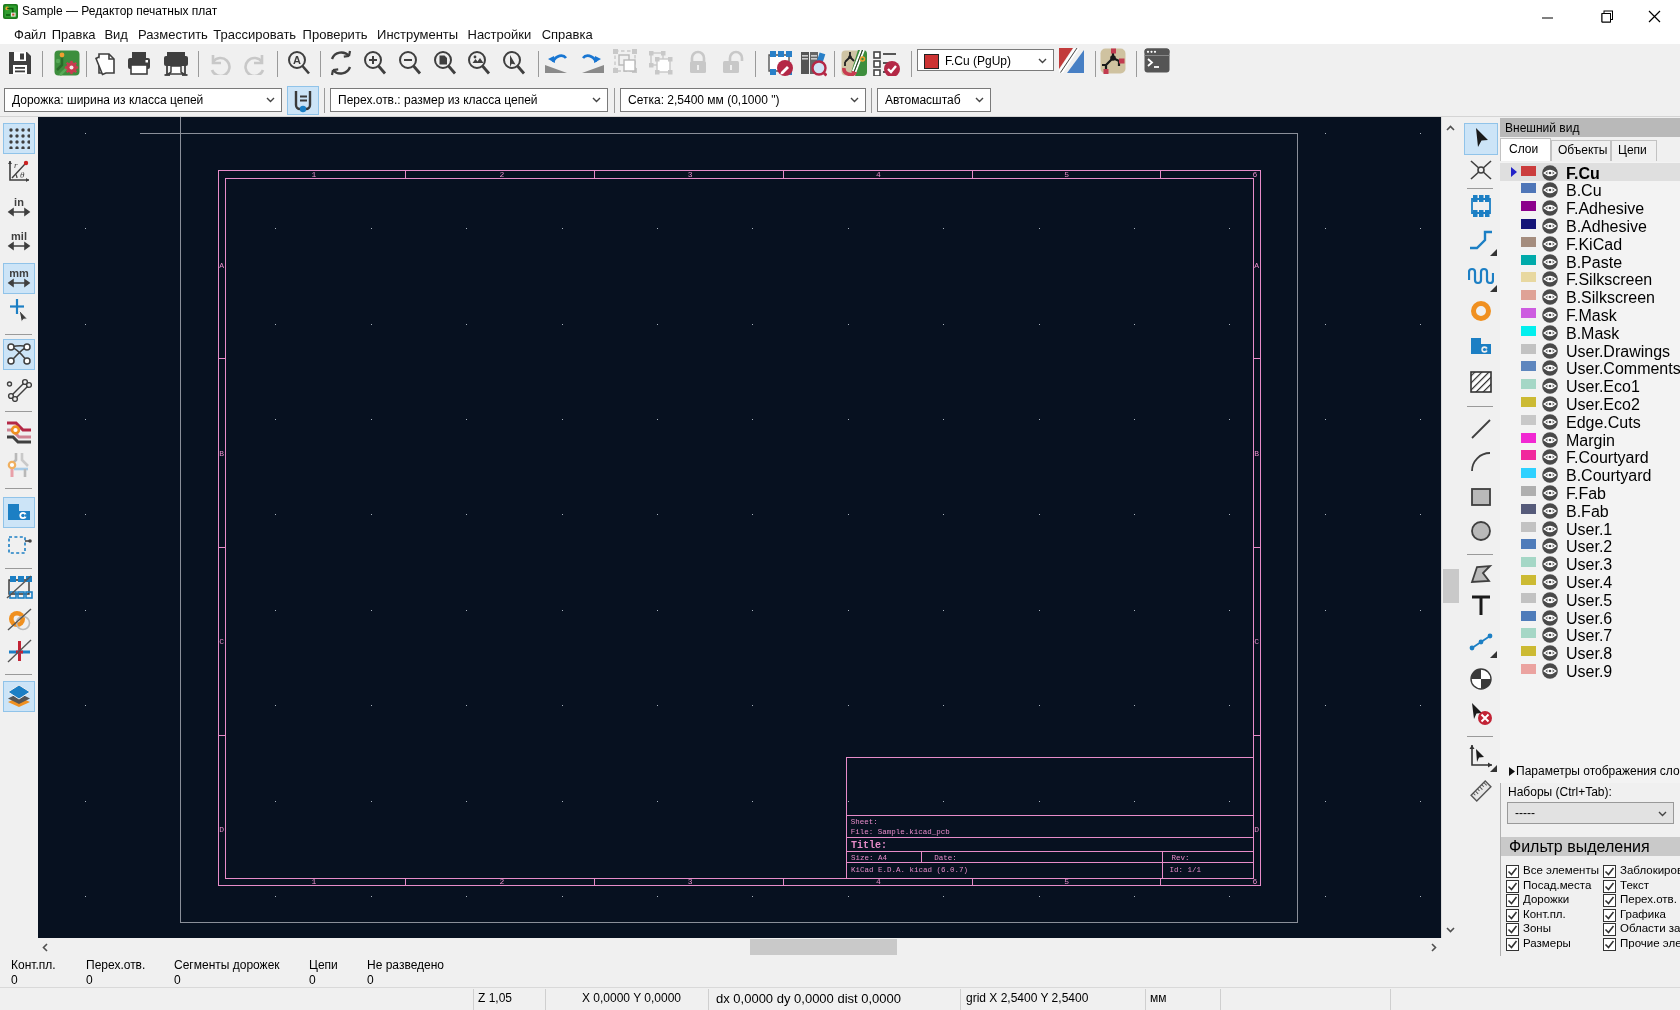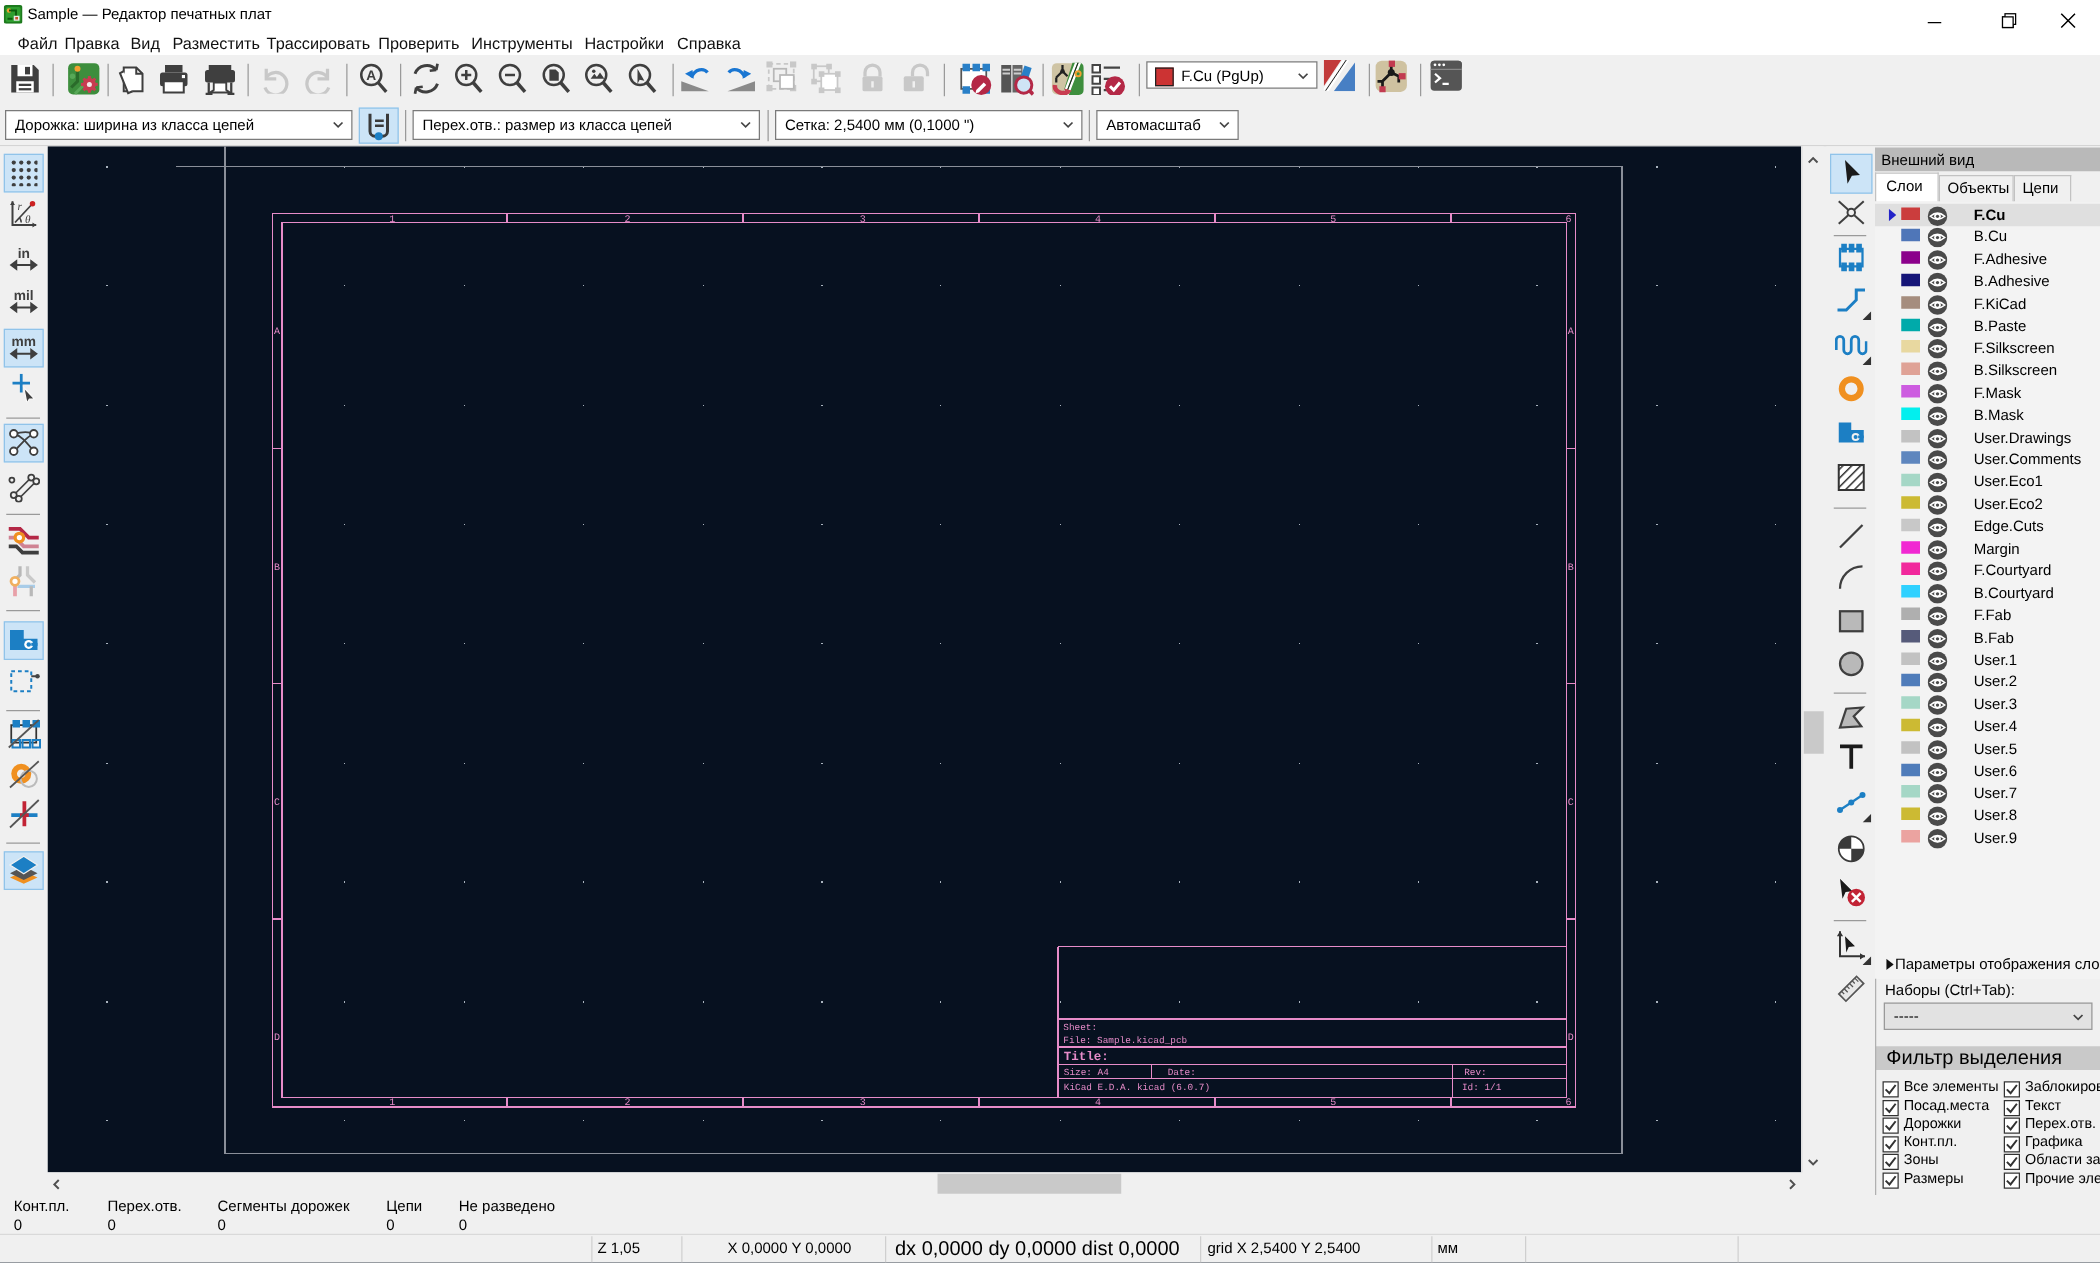--- a/index.html
+++ b/index.html
@@ -21,21 +21,21 @@
 .righttb { left:1461px; top:117px; width:39px; height:838px; background:#f0f0f0; }
 .rtbtn { position:absolute; left:3px; width:34px; height:32px; }
 .rsep { position:absolute; left:6px; width:26px; height:1px; background:#9a9a9a; }
 .panel { left:1500px; top:117px; width:180px; height:838px; background:#f0f0f0; }
 .vscroll { left:1441px; top:117px; width:18px; height:821px; background:#f0f0f0; border-left:1px solid #dcdcdc; }
 .hscroll { left:38px; top:938px; width:1403px; height:18px; background:#f0f0f0; }
 .statusbar { left:0; top:956px; width:1680px; height:54px; background:#f0f0f0; }
 .chk { position:absolute; width:13px; height:13px; background:#fff; border:1px solid #333; }
 .lay-row { position:absolute; left:0; width:180px; height:18px; }
 .lay-sw { position:absolute; left:21px; top:4px; width:15px; height:10px; }
-.lay-name { position:absolute; left:79px; top:2px; font-size:12px; color:#000; white-space:nowrap; }
+.lay-name { position:absolute; left:66px; top:2px; font-size:16px; color:#000; white-space:nowrap; }
 .eye { position:absolute; left:42px; top:1.5px; }
 svg { display:block; }
 </style></head><body>
 
 <div class="abs titlebar">
 <svg class="abs" style="left:3px;top:4px" width="15" height="15" viewBox="0 0 15 15">
 <rect x="0" y="0" width="15" height="15" rx="2" fill="#1d7a1d"></rect>
 <rect x="1.5" y="1.5" width="12" height="12" rx="1.5" fill="#2f9e2f"></rect>
 <circle cx="4.2" cy="4.4" r="1.8" fill="#f0a030"></circle>
 <path d="M4.2 4.4 L9.8 4.4 L9.8 10.2" stroke="#0c5c0c" stroke-width="1.5" fill="none"></path>
@@ -1317,15 +1317,15 @@
 <div class="abs" style="left:0;top:31px;width:1680px;height:1px;background:#d9d9d9"></div>
 <div class="abs" style="left:472.5px;top:33px;width:1px;height:21px;background:#cfcfcf"></div>
 <div class="abs" style="left:545px;top:33px;width:1px;height:21px;background:#cfcfcf"></div>
 <div class="abs" style="left:707.5px;top:33px;width:1px;height:21px;background:#cfcfcf"></div>
 <div class="abs" style="left:960px;top:33px;width:1px;height:21px;background:#cfcfcf"></div>
 <div class="abs" style="left:1145px;top:33px;width:1px;height:21px;background:#cfcfcf"></div>
 <div class="abs" style="left:1220px;top:33px;width:1px;height:21px;background:#cfcfcf"></div>
 <div class="abs" style="left:1390px;top:33px;width:1px;height:21px;background:#cfcfcf"></div>
 <span class="abs" style="left:478px;top:35px;font-size:12px;white-space:nowrap">Z 1,05</span>
 <span class="abs" style="left:582px;top:35px;font-size:12px;white-space:nowrap">X 0,0000  Y 0,0000</span>
-<span class="abs" style="left:716px;top:35px;font-size:16px;white-space:nowrap">dx 0,0000  dy 0,0000  dist 0,0000</span>
+<span class="abs" style="left:716px;top:35px;font-size:13px;white-space:nowrap">dx 0,0000  dy 0,0000  dist 0,0000</span>
 <span class="abs" style="left:966px;top:35px;font-size:12px;white-space:nowrap">grid X 2,5400  Y 2,5400</span>
 <span class="abs" style="left:1150px;top:35px;font-size:12px;white-space:nowrap">мм</span>
 </div>
 </body></html>

